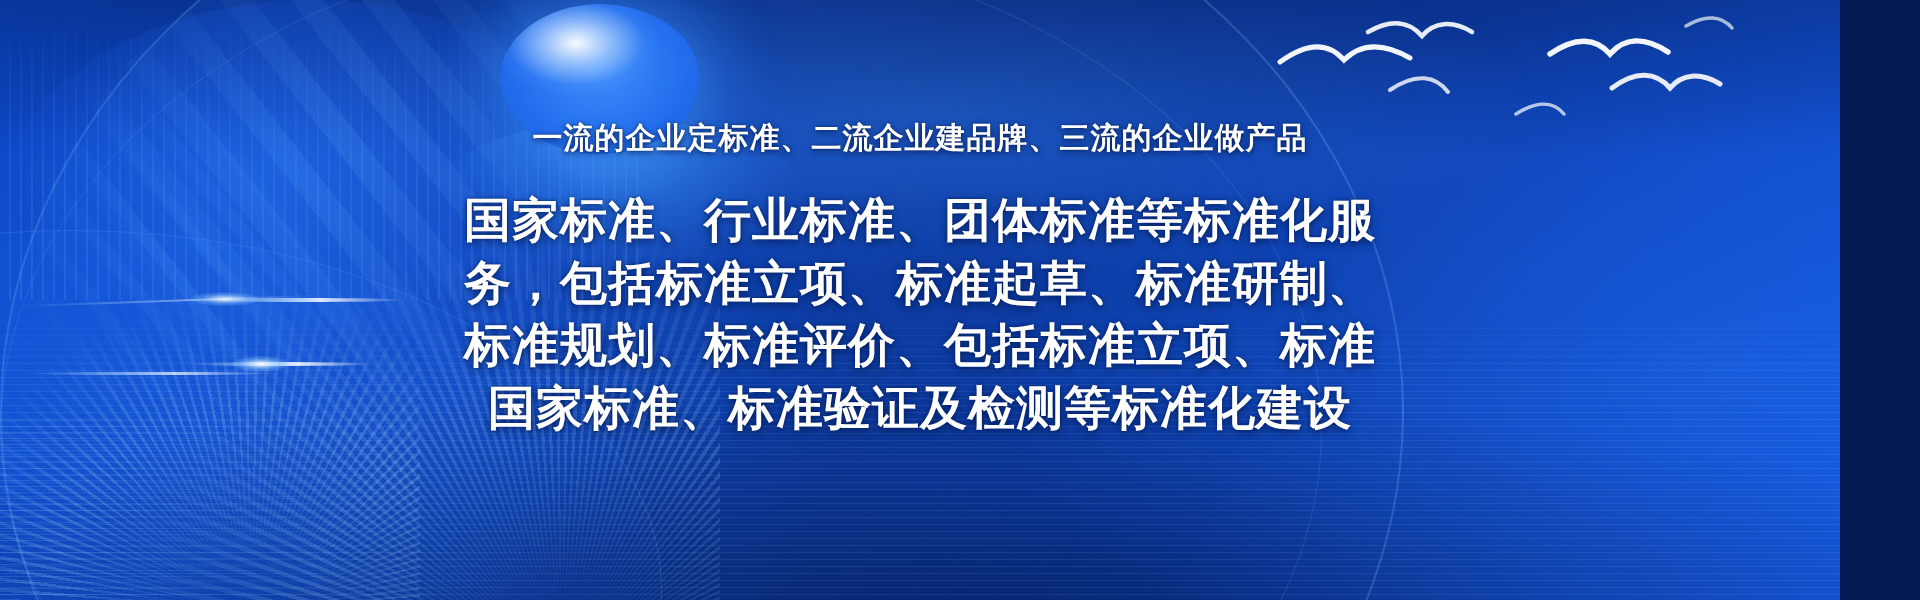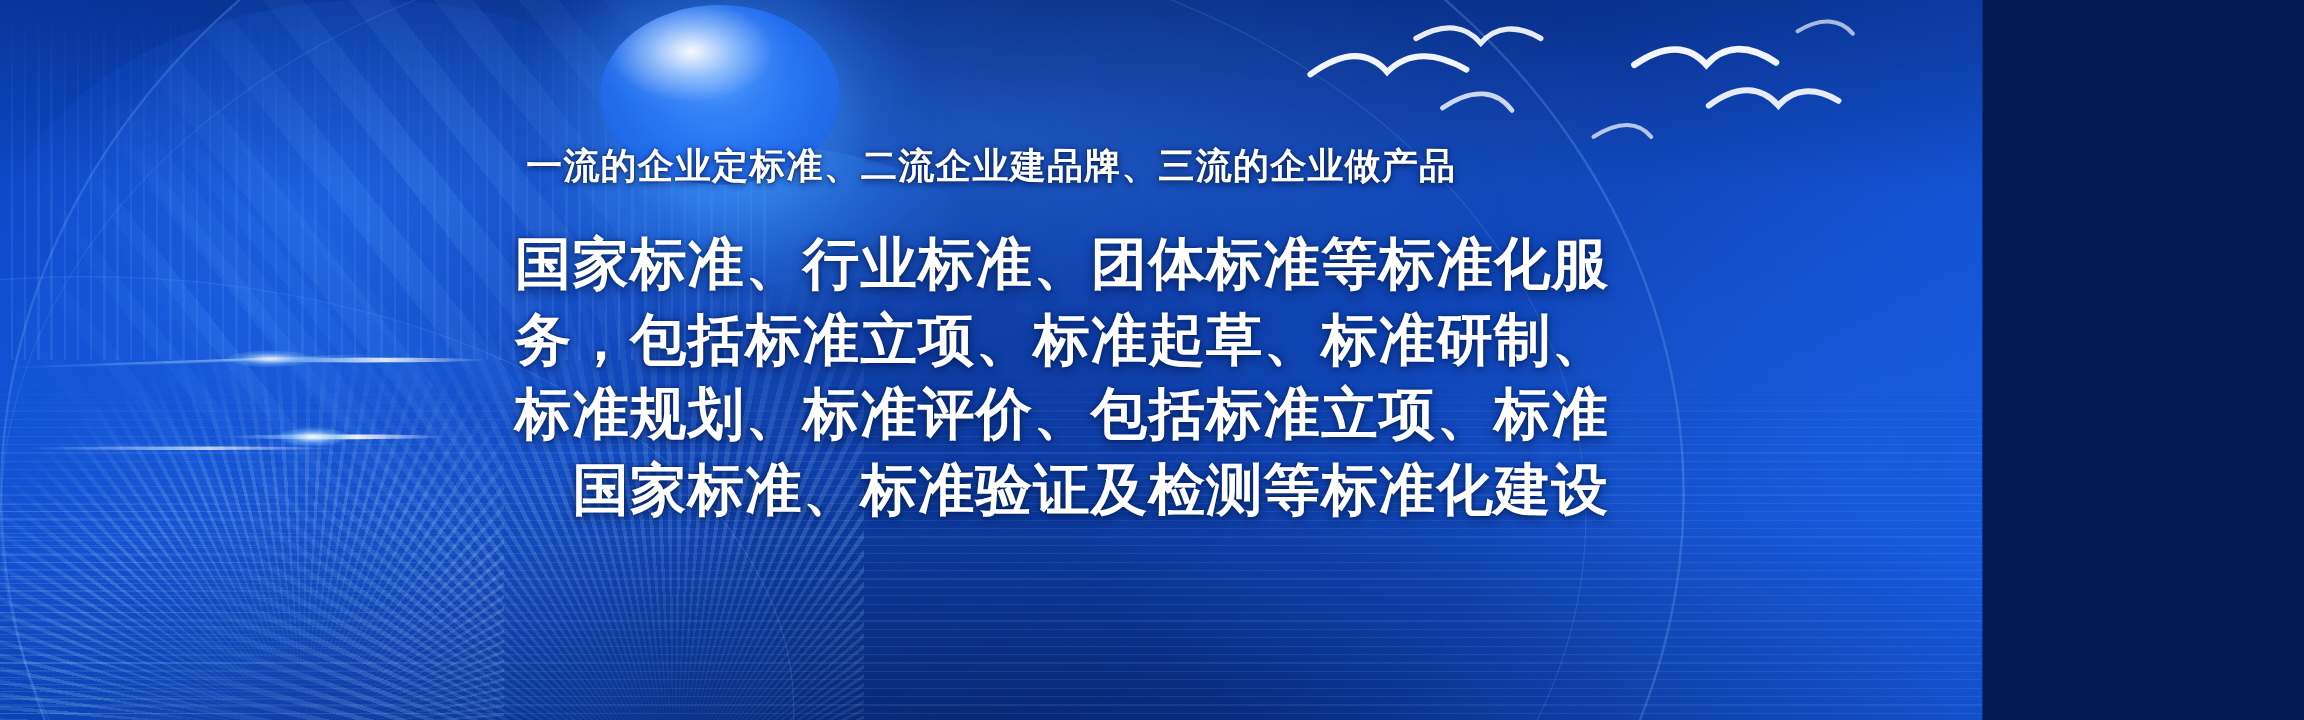--- a/index.html
+++ b/index.html
@@ -3,21 +3,21 @@
 <meta charset="utf-8">
 <title>Standardization Services Banner</title>
 <style>
   html, body {
     margin: 0;
     padding: 0;
     background: #041a52;
   }
   #banner {
     position: relative;
-    width: 1652px;
+    width: 1840px;
     height: 600px;
     overflow: hidden;
     font-family: "Liberation Sans", "DejaVu Sans", sans-serif;
     background: #0b3fa6;
   }
 
   
   .layer { position: absolute; inset: 0; pointer-events: none; }
 
   .bg-base {
@@ -194,21 +194,21 @@
   }
   .paragraph {
     margin: 30px auto 0;
     width: 1030px;
     font-size: 47px;
     font-weight: 700;
     line-height: 1.33;
     letter-spacing: 1px;
     text-shadow: 0 3px 9px rgba(0,20,70,0.65), 0 0 3px rgba(0,30,100,0.85);
   }
-  .paragraph .pline { display: block; white-space: nowrap; text-align: right; }
+  .paragraph .pline { display: block; white-space: nowrap; }
 </style>
 </head>
 <body>
 
 <div id="banner">
 
   <div class="layer bg-base"></div>
   <div class="layer bg-vignette"></div>
   <div class="layer bg-darktop"></div>
 

